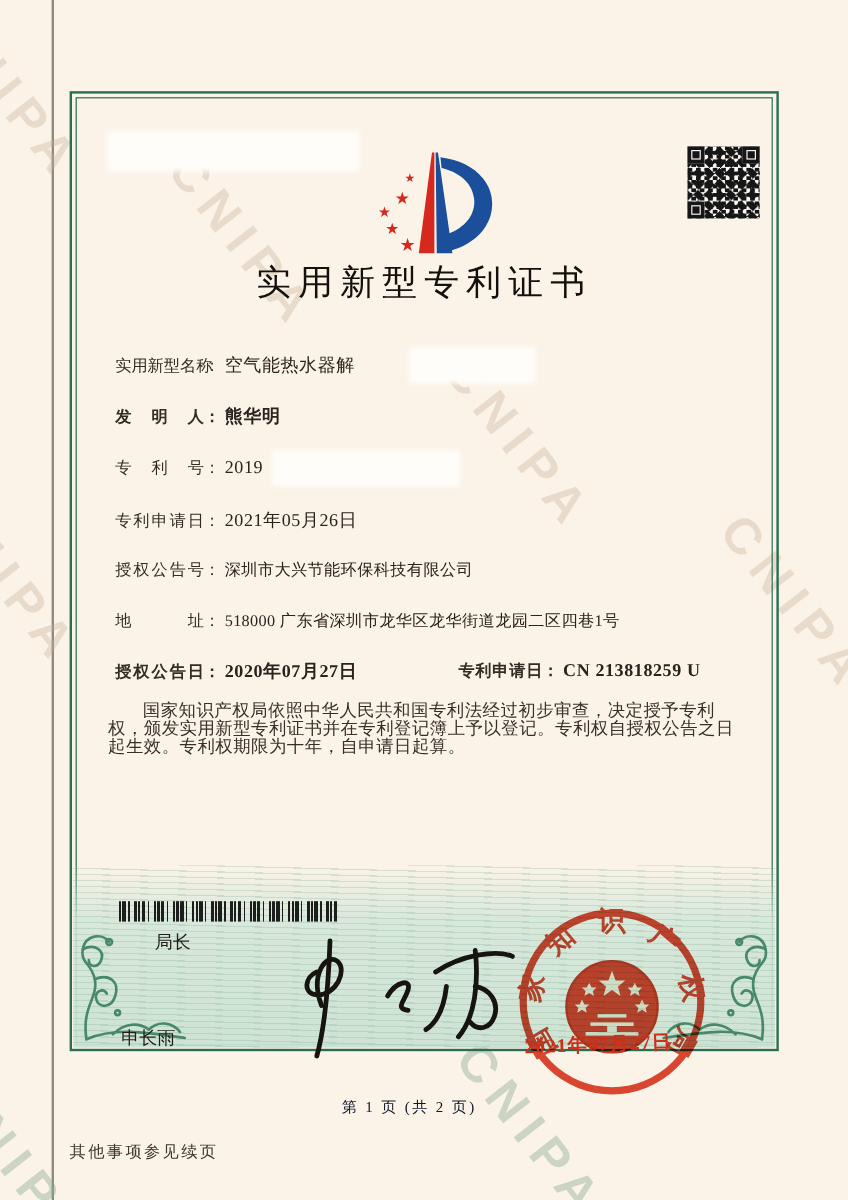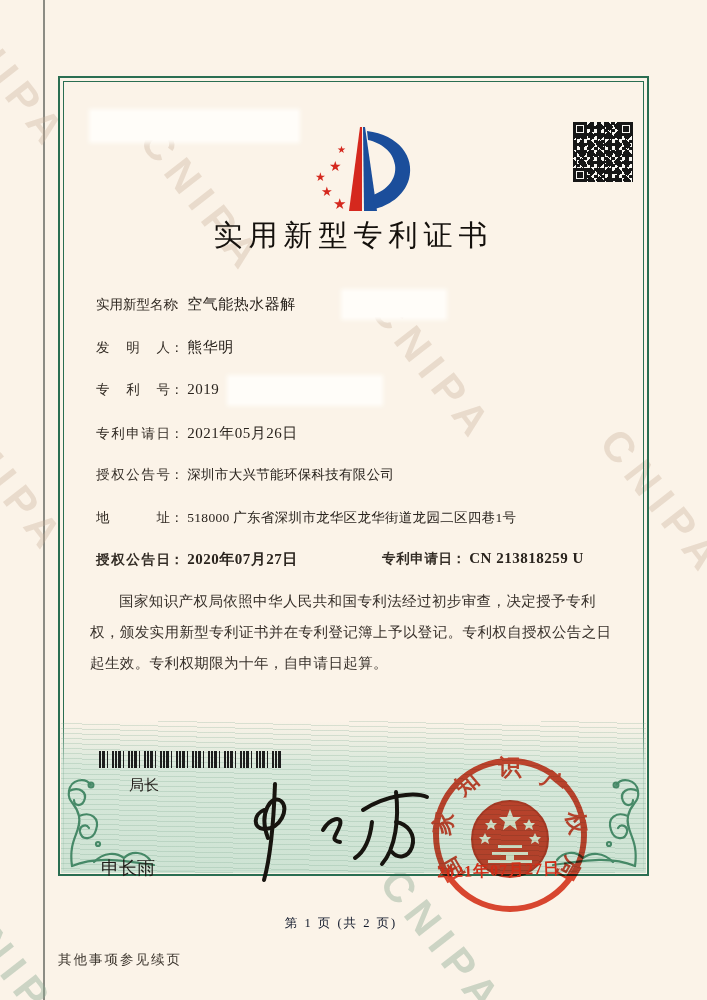--- a/index.html
+++ b/index.html
@@ -67,34 +67,34 @@
   .frow{position:absolute;left:0;white-space:nowrap;}
   .flabel{
     display:inline-block;width:74px;font-size:13.5px;
     text-align:justify;text-align-last:justify;vertical-align:baseline;color:#332c25;
   }
   .fcolon{font-size:13.5px;color:#332c25;}
   .fvalue{font-size:15px;letter-spacing:.5px;color:#29231d;}
   .fvalue.small{font-size:13.5px;letter-spacing:.3px;}
   .pair2{position:absolute;left:286px;top:0;white-space:nowrap;}
   
-  .paras{left:90px;top:586px;width:534px;font-size:14.5px;line-height:31px;color:#37302a;}
+  .paras{left:90px;top:586px;width:534px;font-size:14.5px;line-height:15px;color:#37302a;}
   .paras p{margin:0;text-indent:2em;letter-spacing:.4px;}
   
   .barcode{
     left:99px;top:751px;width:184px;height:17px;
     background:repeating-linear-gradient(90deg,
       #1d1d1d 0 2px,transparent 2px 3px,
       #1d1d1d 3px 6px,transparent 6px 8px,
       #1d1d1d 8px 9px,transparent 9px 13px,
       #1d1d1d 13px 15px,transparent 15px 16px);
   }
   
   .sig-label{left:101px;top:776px;font-family:Liberation Serif, serif;font-size:15px;color:#201c18;margin-left:28px;}
-  .sig-name{left:101px;top:856px;font-family:"Liberation Sans","DejaVu Sans",sans-serif;font-size:18px;color:#201c18;}
+  .sig-name{left:101px;top:856px;font-family:"Liberation Sans","DejaVu Sans",sans-serif;font-size:15px;color:#201c18;}
   .signature{left:228px;top:778px;width:215px;height:112px;}
   
   .seal{left:429px;top:753px;width:162px;height:164px;mix-blend-mode:multiply;}
   .seal-date{
     left:437px;top:860px;width:150px;color:#cf2e18;font-size:16px;font-weight:bold;
     letter-spacing:1px;transform:rotate(-2deg);white-space:nowrap;
   }
   
   .pageno{left:58px;top:915px;width:566px;text-align:center;font-size:12.5px;letter-spacing:2px;color:#0f172a;}
   .note{left:58px;top:951px;width:566px;text-align:left;font-size:13.5px;letter-spacing:2px;color:#3d362e;}
@@ -164,21 +164,21 @@
 </div>
 
 <div class="abs title">实用新型专利证书</div>
 
 <div class="abs fields">
   <div class="frow" style="top:0px;">
     <span class="flabel">实用新型名称</span><span class="fcolon">：</span>
     <span class="fvalue">空气能热水器解</span>
     <span class="abs redact" style="left:248px;top:-3px;width:100px;height:25px;"></span>
   </div>
-  <div class="frow" style="top:43px;">
+  <div class="frow" style="top:43px;font-weight:bold;">
     <span class="flabel">发明人</span><span class="fcolon">：</span>
     <span class="fvalue">熊华明</span>
   </div>
   <div class="frow" style="top:86px;">
     <span class="flabel">专利号</span><span class="fcolon">：</span>
     <span class="fvalue">2019</span>
     <span class="abs redact" style="left:134px;top:-3px;width:150px;height:25px;"></span>
   </div>
   <div class="frow" style="top:129px;">
     <span class="flabel">专利申请日</span><span class="fcolon">：</span>

